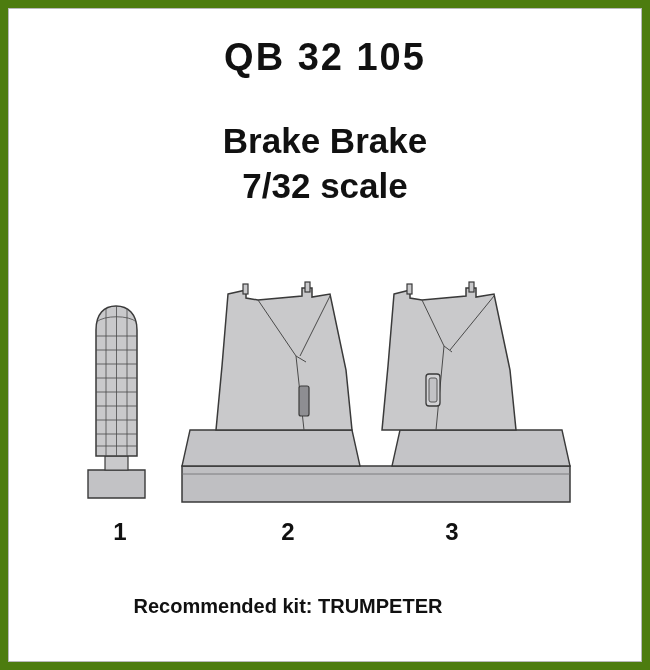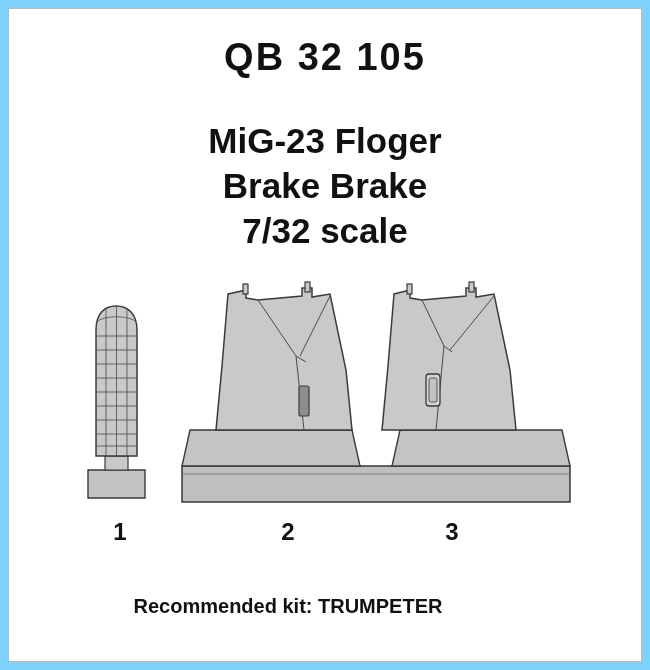--- a/index.html
+++ b/index.html
@@ -10,21 +10,21 @@
   body {
     width: 650px;
     height: 670px;
     font-family: "Liberation Sans", sans-serif;
     overflow: hidden;
   }
   #sheet {
     position: relative;
     width: 650px;
     height: 670px;
-    background: #7dd3fc;
+    background: #4d7c0f;
     box-sizing: border-box;
   }
   
   #frame {
     position: absolute;
     left: 8px;
     top: 8px;
     width: 634px;
     height: 654px;
     border: 1px solid #b9b9b9;
@@ -87,21 +87,20 @@
 </style>
 </head>
 <body>
 
 <div id="sheet">
   <div id="frame"></div>
 
   <div class="code-line">QB 32 105</div>
 
   <div class="title-block">
-    <div class="title-line">MiG-23 Floger</div>
     <div class="title-line">Brake Brake</div>
     <div class="title-line">7/32 scale</div>
   </div>
 
   <svg id="art" viewBox="0 0 650 300">
 
     <g>
 
       <path d="M 88 200 L 145 200 L 145 228 L 88 228 Z" fill="#c2c2c5" stroke="#3a3a3a" stroke-width="1.4"></path>
 

